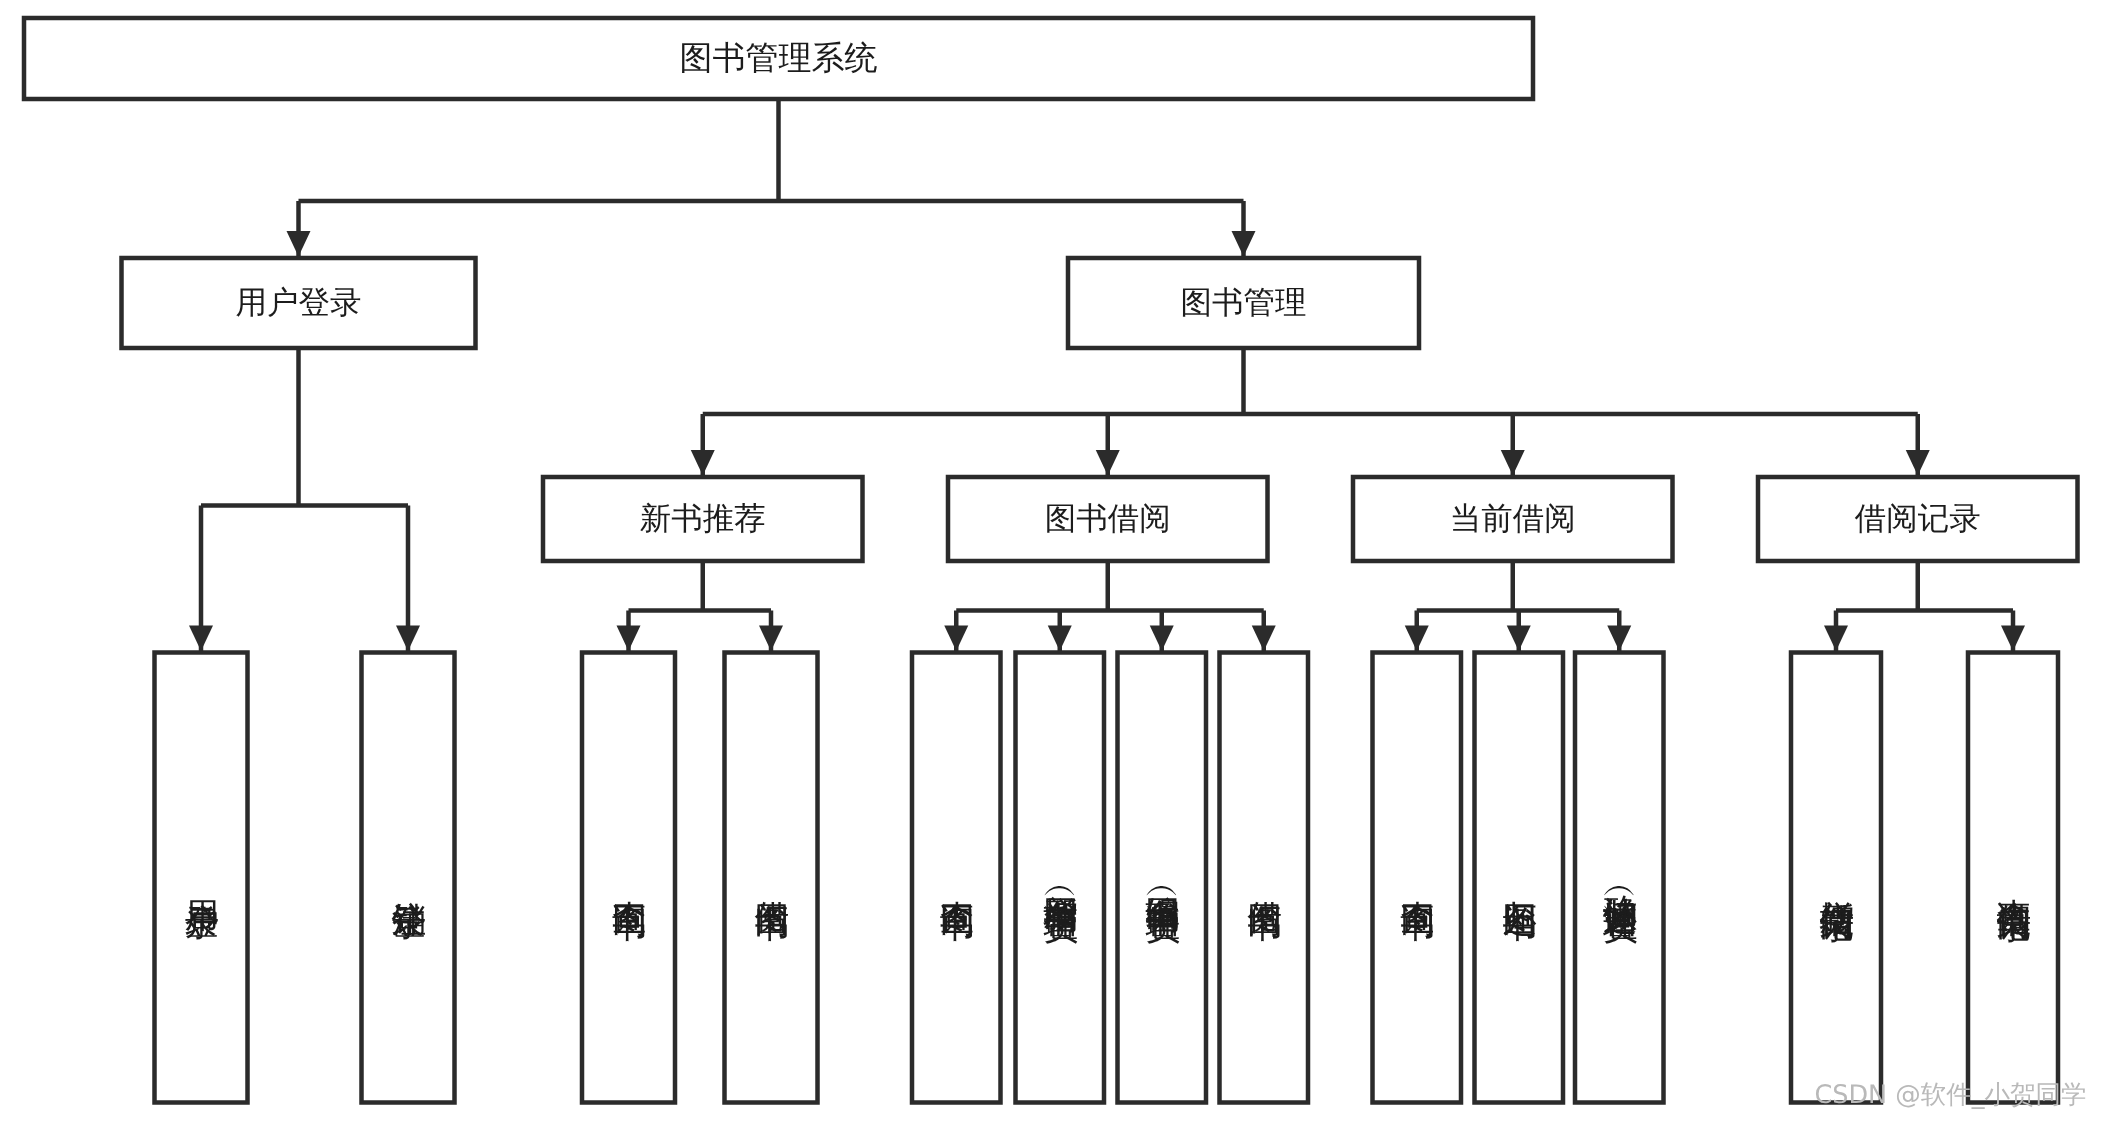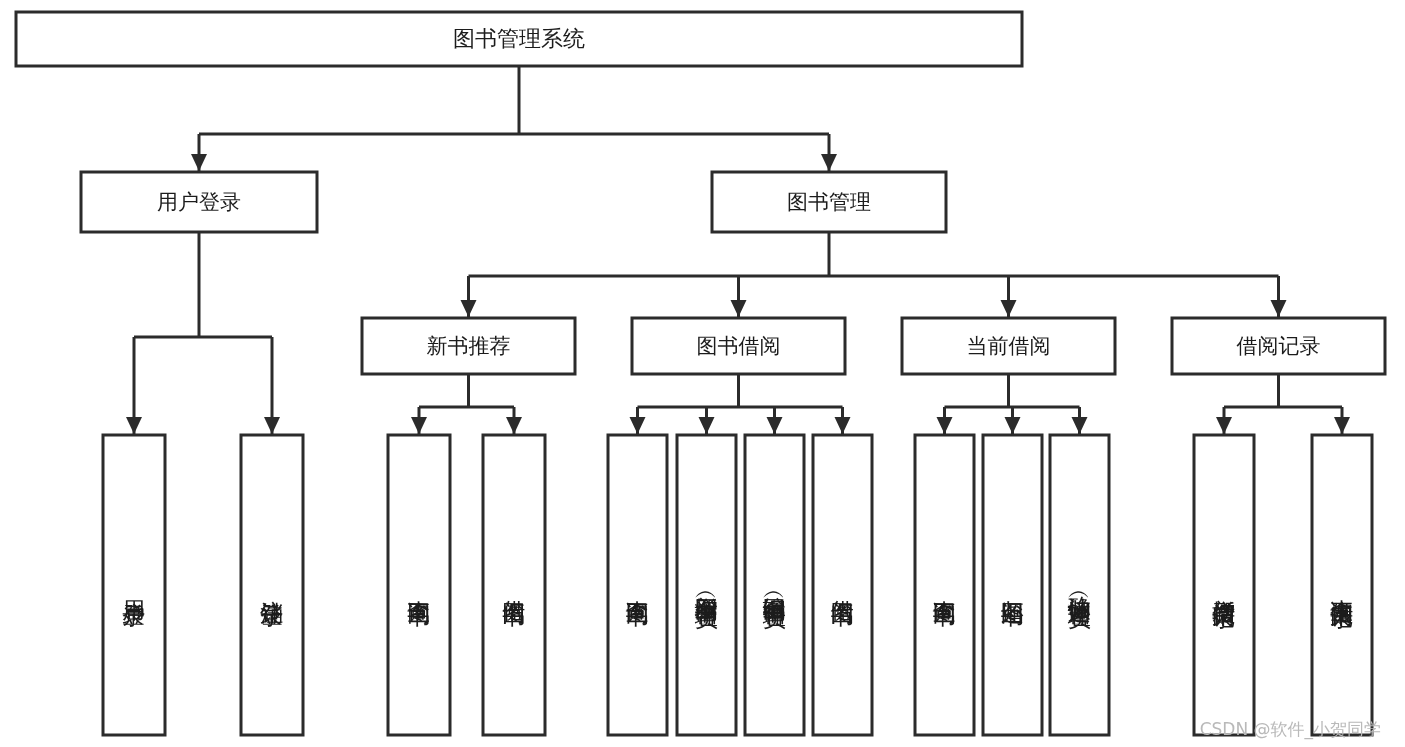--- a/index.html
+++ b/index.html
@@ -67,21 +67,21 @@
     text-orientation: upright;
     font-family: "DejaVu Sans", "Liberation Sans", sans-serif;
     font-size: 23px;
     line-height: 1.06;
     color: #1c1c1c;
     letter-spacing: 1.5px;
     white-space: nowrap;
   }
   .watermark {
     position: absolute;
-    right: 24px;
+    right: 14px;
     bottom: 6px;
     font-family: "DejaVu Sans", "Liberation Sans", sans-serif;
     font-size: 17px;
     color: #b9b9b9;
     user-select: none;
     white-space: nowrap;
   }
 </style>
 </head>
 <body>

